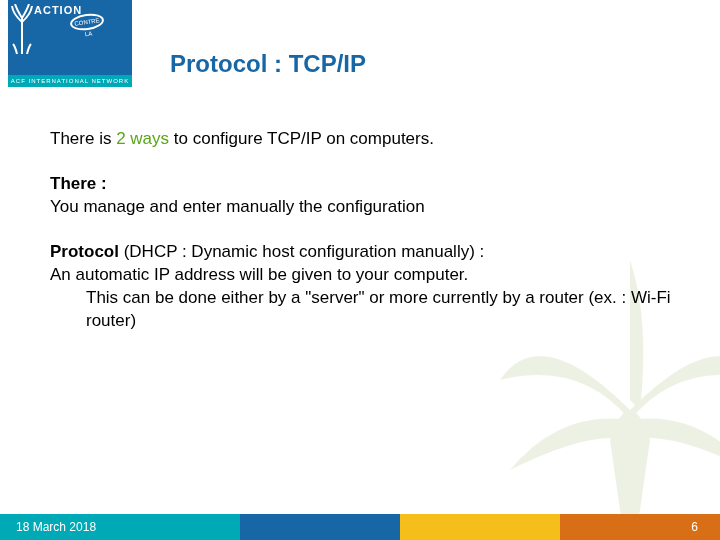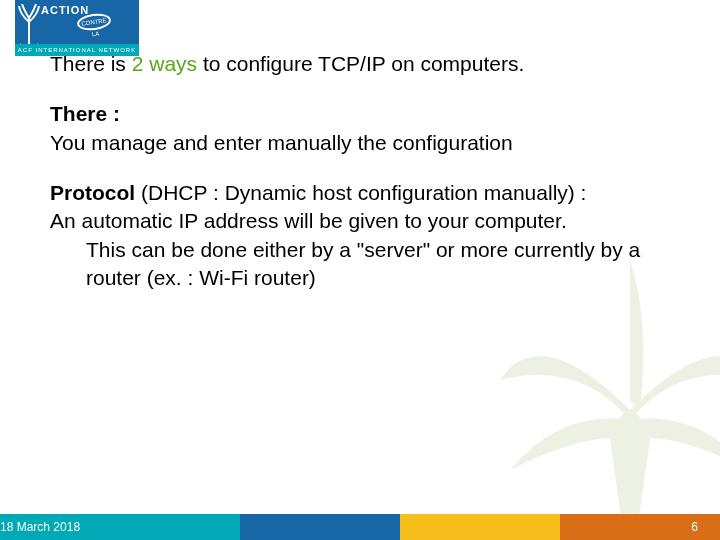--- a/index.html
+++ b/index.html
@@ -8,43 +8,43 @@
     font-family: "Trebuchet MS", Verdana, sans-serif;
     background: #ffffff;
     position: relative;
     overflow: hidden;
   }
   
   .wm { position: absolute; right: -60px; bottom: -40px; opacity: .15; pointer-events: none; }
 
   
   .logo {
-    position: absolute; left: 15px; top: 0;
-    width: 124px; height: 56px;
+    position: absolute; left: 8px; top: 0;
+    width: 124px; height: 87px;
     background: linear-gradient(#1766a6,#1766a6);
     color: #fff; overflow: hidden;
   }
   .logo .action { font-size: 11px; font-weight: bold; letter-spacing: 1px; padding: 4px 6px 0 26px; }
   .logo .circ { position:absolute; left:62px; top:14px; width:34px; height:16px; border:2px solid #fff; border-radius:50%; transform:rotate(-8deg); font-size:6px; line-height:12px; text-align:center; }
   .logo .faim { font-size: 30px; font-weight: 900; letter-spacing: 1px; padding-left: 24px; line-height: 28px; font-family: Arial, sans-serif; }
   .logo .band { position:absolute; left:0; bottom:0; width:100%; height:12px; background:#00a9b6; font-size:6px; letter-spacing:1px; color:#fff; text-align:center; line-height:12px; }
   .logo .plant { position:absolute; left:3px; top:4px; }
 
   
   .content { position: absolute; left: 50px; top: 50px; right: 40px; }
   .title { color:#1766a6; font-weight:bold; font-size:24px; margin-left:120px; margin-bottom:50px; }
-  .body p { font-size:21px; color:#000; margin-bottom:22px; line-height:1.35; }
+  .body p { font-size:17px; color:#000; margin-bottom:22px; line-height:1.35; }
   .body strong { font-weight:bold; }
   .hlnum { color:#59a618; }
   .indent { padding-left:36px; display:block; }
 
   
   .footer { position:absolute; left:0; bottom:0; width:100%; height:26px; display:flex; font-size:12px; }
   .footer .seg { height:100%; display:flex; align-items:center; }
-  .seg.teal   { width:240px; background:#00a9b6; color:#fff; }
+  .seg.teal   { width:240px; background:#00a9b6; color:#fff; padding-left:16px; }
   .seg.blue   { width:160px; background:#1766a6; }
   .seg.yellow { width:160px; background:#f6be1a; }
   .seg.orange { flex:1;     background:#d86f17; color:#fff; justify-content:flex-end; padding-right:22px; }
 </style>
 </head>
 <body>
 
 <svg class="wm" width="300" height="320" viewBox="0 0 300 320">
   <g fill="#8fa84a">
     <path d="M150 320 L130 180 Q150 120 170 180 Z"></path>
@@ -67,20 +67,21 @@
       <path d="M6 50 Q4 42 2 40"></path>
       <path d="M16 50 Q18 42 20 40"></path>
     </g>
   </svg>
   <div class="action">ACTION</div>
   <div class="circ">CONTRE LA</div>
   <div class="band">ACF INTERNATIONAL NETWORK</div>
 </div>
 
 <div class="content">
+  <div class="title">Protocol : TCP/IP</div>
   <div class="body">
     <p>
       <span>There is </span><span class="hlnum">2 ways</span><span> to configure TCP/IP on computers.</span>
     </p>
     <p>
       <strong>There :</strong><br>
       <span>You manage and enter manually the configuration</span>
     </p>
     <p>
       <strong>Protocol</strong><span> (DHCP : Dynamic host configuration manually) :</span><br>

